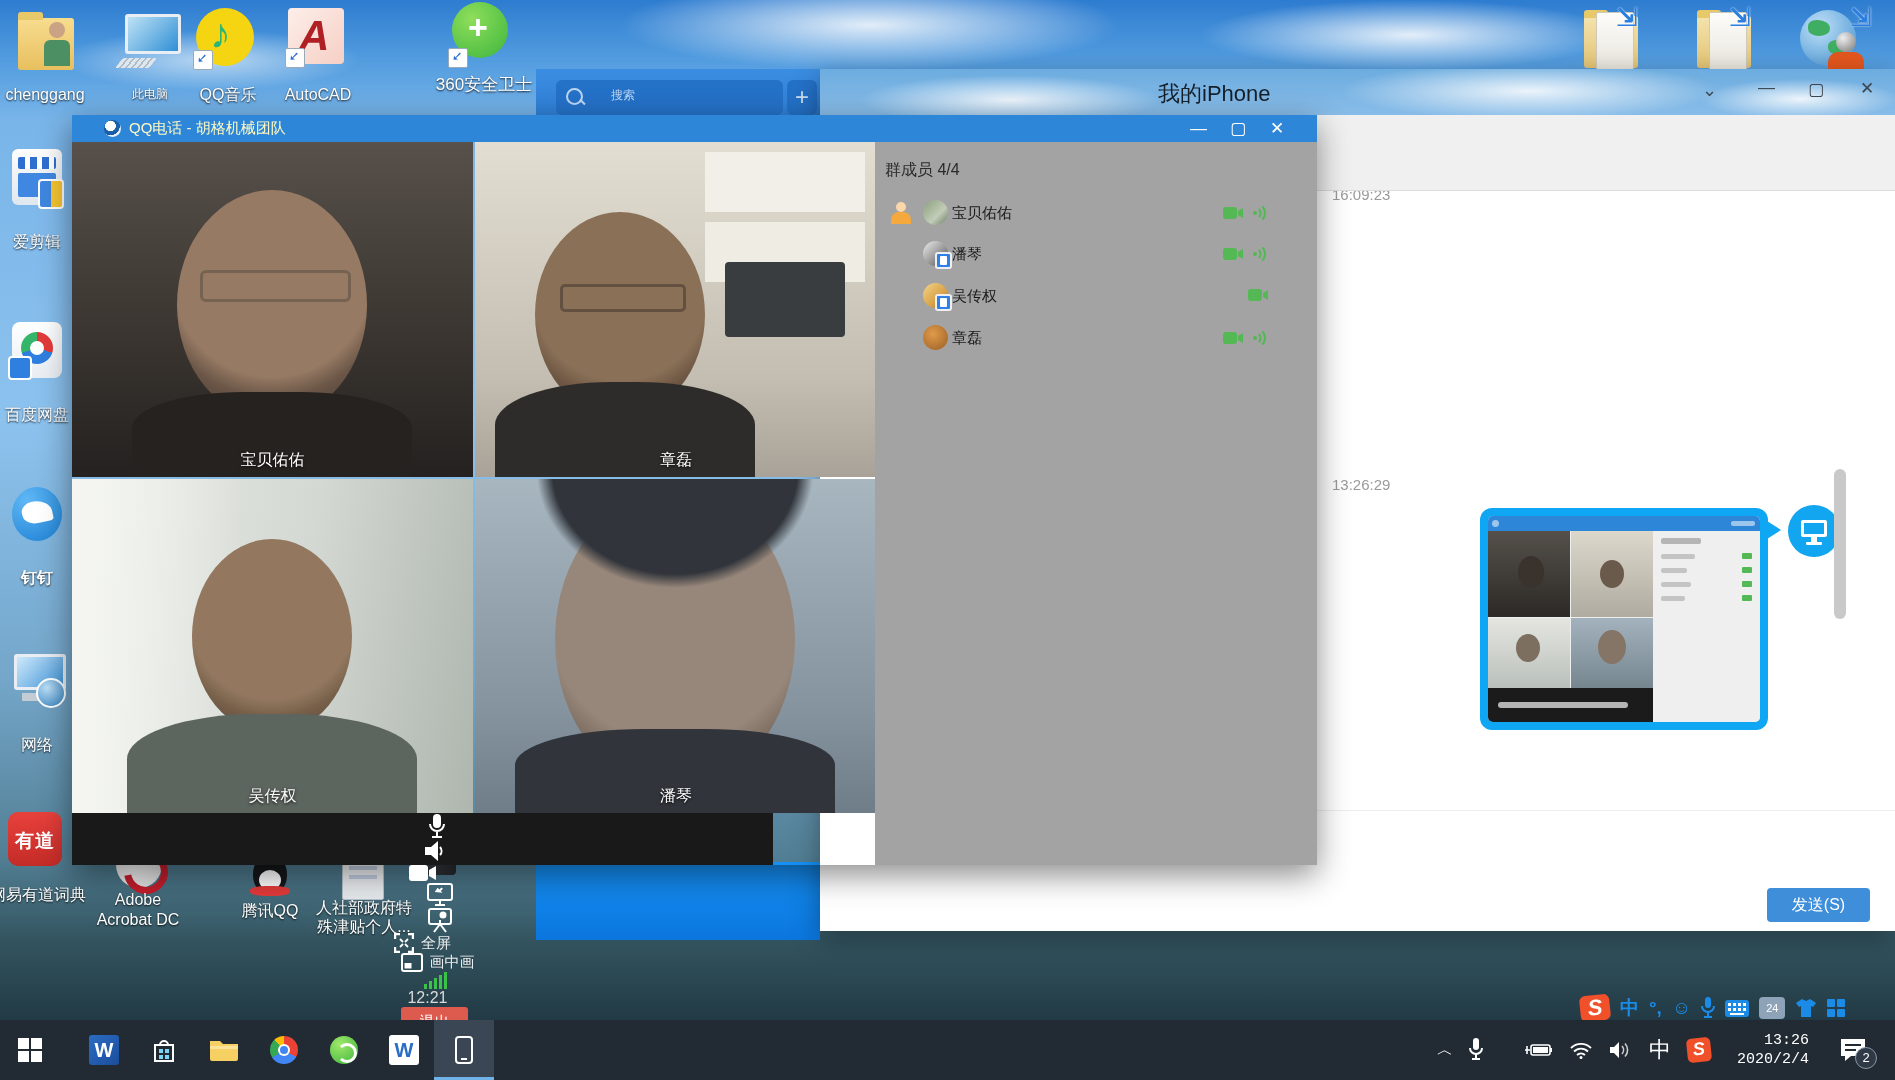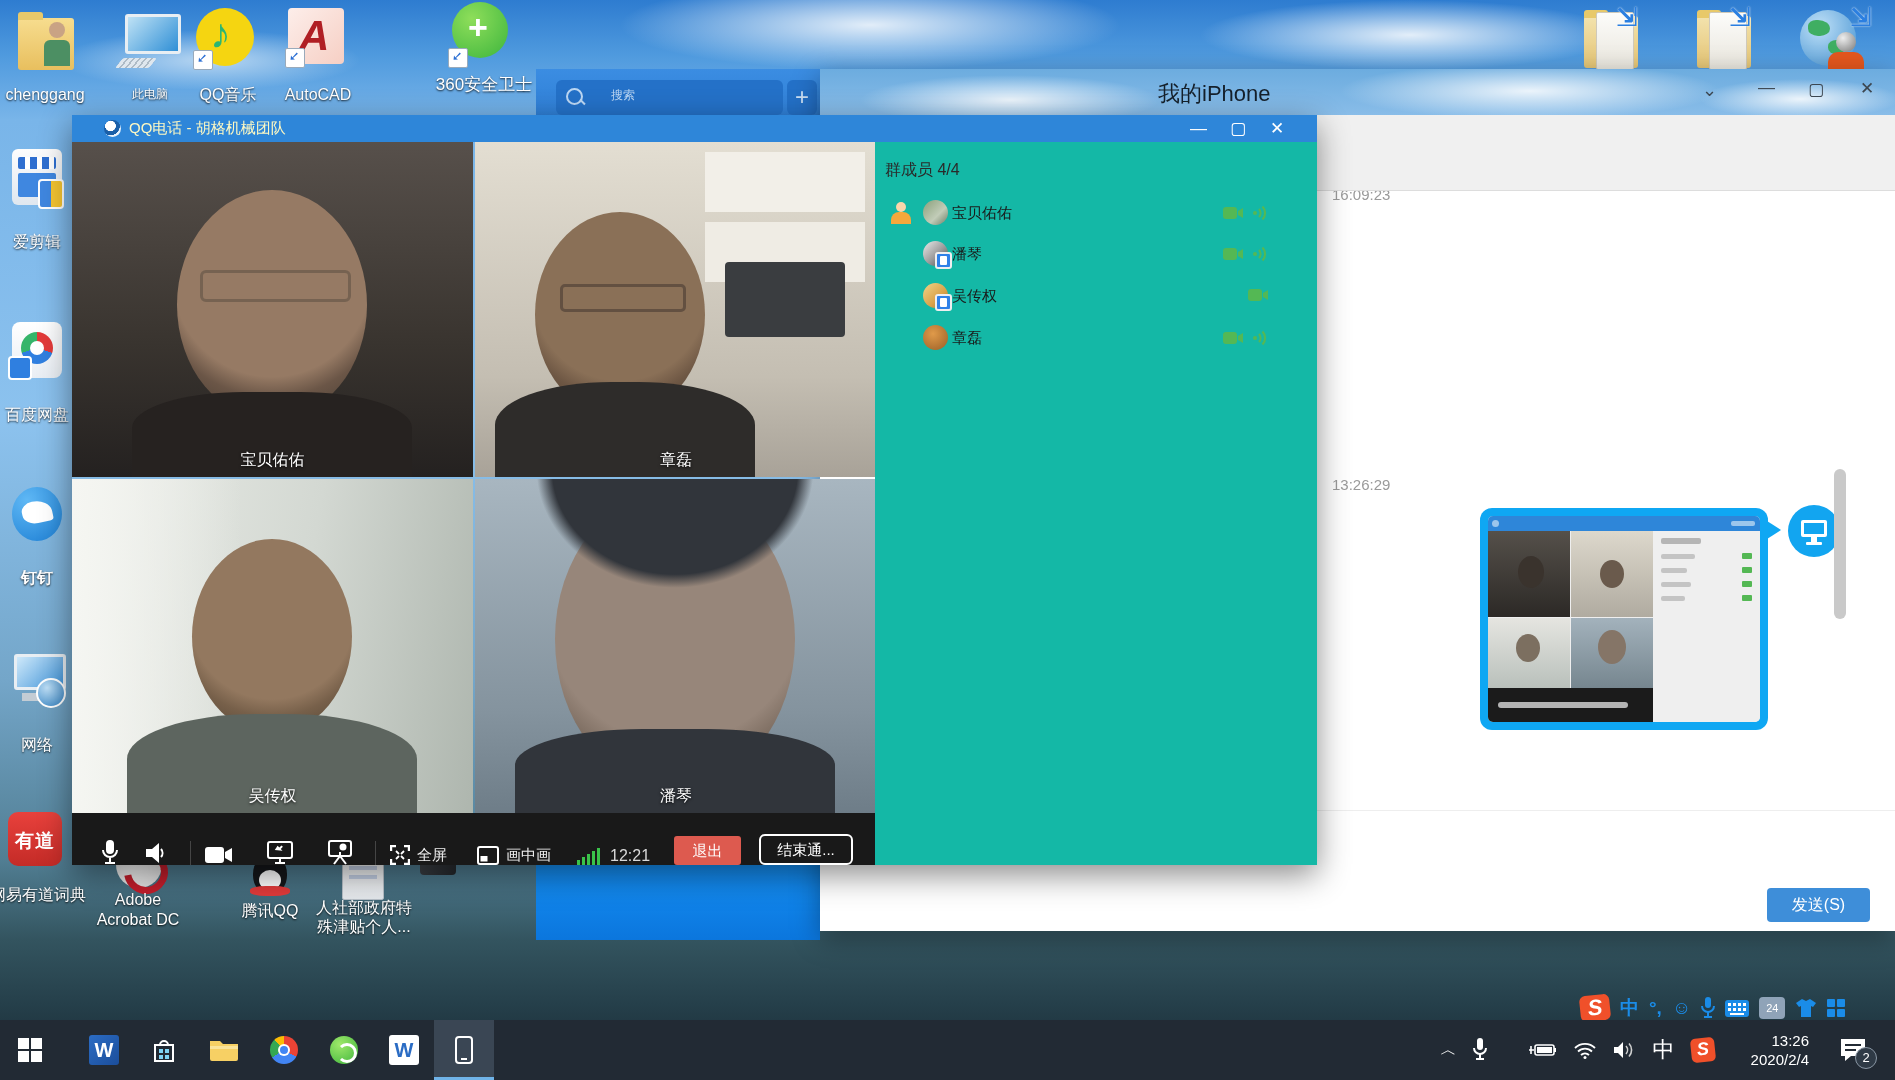--- a/index.html
+++ b/index.html
@@ -17,24 +17,24 @@
   .tile{position:absolute;border-radius:6px;}
   .glyph{position:absolute;color:#fff;font-weight:bold;}
   
   .winctl{color:#fff;font-size:17px;line-height:1;}
   
   .call-win{position:absolute;left:72px;top:115px;width:1245px;height:750px;box-shadow:0 10px 30px rgba(0,0,0,.45);}
   .call-titlebar{position:absolute;left:0;top:0;width:100%;height:27px;background:#2e86d9;display:flex;align-items:center;}
   .video-tile{position:absolute;overflow:hidden;}
   .vname{position:absolute;bottom:6px;width:100%;text-align:center;color:#fff;font-size:16px;text-shadow:0 1px 3px rgba(0,0,0,.9);}
   .head{position:absolute;border-radius:50%;}
-  .call-toolbar{position:absolute;left:0;top:698px;width:803px;height:52px;background:#191919;display:flex;align-items:flex-end;}
+  .call-toolbar{position:absolute;left:0;top:698px;width:701px;height:52px;background:#191919;display:flex;align-items:center;flex-direction:column;}
   .tb-div{width:1px;height:24px;background:#454545;margin:0 14px;}
   .tb-label{color:#eee;font-size:15px;margin-left:7px;}
-  .member-panel{position:absolute;left:803px;top:27px;width:442px;height:723px;background:#14b8a6;}
+  .member-panel{position:absolute;left:803px;top:27px;width:442px;height:723px;background:#a3a3a3;}
   .mrow{position:absolute;left:0;width:100%;height:34px;}
   .mname{position:absolute;left:77px;top:7px;font-size:15px;color:#1a1a1a;}
   .avatar{position:absolute;left:48px;top:3px;width:25px;height:25px;border-radius:50%;}
   .avatar .dev-badge{position:absolute;right:-4px;bottom:-3px;width:13px;height:13px;background:#2f81e8;border:2px solid #efefef;border-radius:3px;}
   .avatar .dev-badge:before{content:"";position:absolute;left:3px;top:2px;width:7px;height:9px;background:#fff;border-radius:1px;}
   .cam-audio{position:absolute;right:48px;top:8px;display:flex;gap:8px;align-items:center;}
   
   .chat-win{position:absolute;left:820px;top:69px;width:1075px;height:861px;background:#fff;box-shadow:0 8px 26px rgba(0,0,0,.35);}
   .chat-banner{position:absolute;left:0;top:0;width:100%;height:64px;background:linear-gradient(180deg,#6cacdf,#94c3ec);overflow:hidden;}
   .chat-strip{position:absolute;left:0;top:46px;width:100%;height:75px;background:#f0f0f0;border-bottom:1px solid #ddd;}
@@ -560,21 +560,21 @@
         </svg>
       </span>
     <span>
         <svg width="24" height="18" viewBox="0 0 24 18">
           <polygon points="1,6 5,6 10,1 10,17 5,12 1,12" fill="#fff"></polygon>
           <path d="M13 5 a6 6 0 0 1 0 8 M16 2.5 a9.5 9.5 0 0 1 0 13" stroke="#cfcfcf" stroke-width="1.6" fill="none"></path>
         </svg>
       </span>
     <span style="font-size:22px;">中</span>
     <span style="width:24px;height:24px;background:#f0502a;border-radius:5px;transform:rotate(-6deg);color:#fff;font-weight:bold;font-style:italic;font-size:18px;text-align:center;line-height:23px;display:inline-block;">S</span>
-    <span class="clock" style="margin-left:20px;">
+    <span class="clock" style="margin-left:10px;font-family:Liberation Mono, monospace;">
       <span style="display:block;">13:26</span>
       <span style="display:block;">2020/2/4</span>
     </span>
     <span style="position:relative;margin-right:28px;margin-left:14px;">
       <svg width="28" height="26" viewBox="0 0 28 26">
           <path d="M2 2 h24 v17 h-14 l-6 5 v-5 h-4 z" fill="#fff"></path>
           <g stroke="#222a34" stroke-width="2">
             <line x1="6" y1="8" x2="22" y2="8"></line>
             <line x1="6" y1="13" x2="17" y2="13"></line>
           </g>

